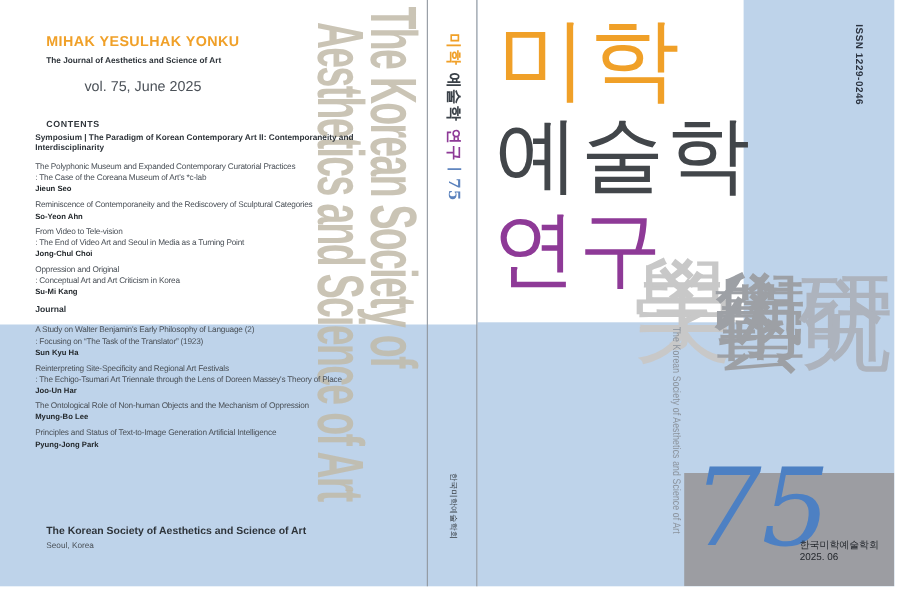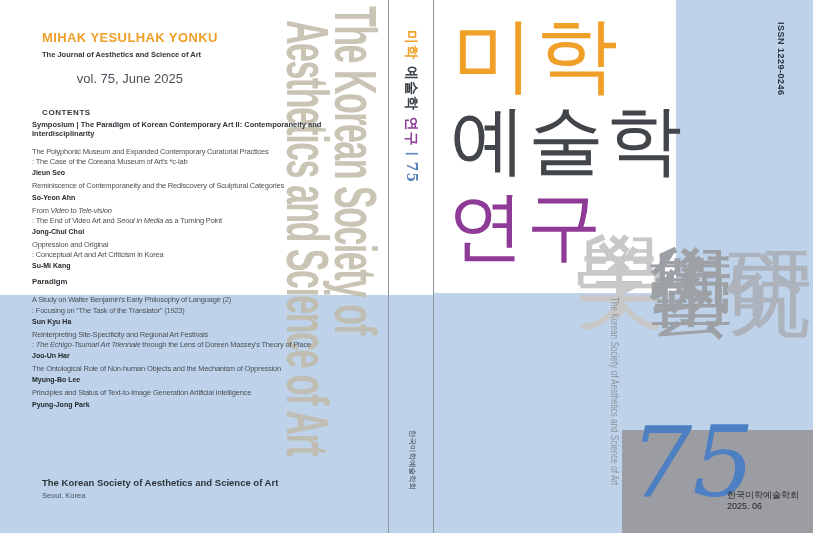--- a/index.html
+++ b/index.html
@@ -22,21 +22,21 @@
   .wm2{left:338px;top:20px;}
   .toc{position:absolute;left:32px;top:120px;width:348px;z-index:3;}
   .bc-header{position:absolute;left:42px;top:30px;z-index:3;}
   .journal-title{font-size:13px;font-weight:bold;letter-spacing:.4px;color:var(--accent-orange);}
   .journal-subtitle{font-size:7.5px;font-weight:bold;color:#2e343a;margin-top:5px;}
   .issue-info{font-size:13px;color:#4b5158;margin-top:12px;text-align:center;}
   .contents-label{font-size:8px;font-weight:bold;letter-spacing:.6px;color:#2e343a;margin-top:22px;}
   .symposium-heading{font-size:7.5px;font-weight:bold;color:#2e343a;margin-bottom:9px;}
   .toc-entry{margin-bottom:5px;}
   .entry-title{font-size:7.5px;line-height:10.2px;letter-spacing:-.2px;color:#4b5158;}
-  .entry-title .it{font-style:italic;}
+  .entry-title .it{}
   .entry-author{font-size:7px;font-weight:bold;color:#23282c;margin-top:2px;margin-bottom:4px;}
   .articles-label{font-size:7.8px;font-weight:bold;color:#2e343a;margin-top:8px;margin-bottom:9px;}
   .bc-footer{position:absolute;left:42px;top:477px;z-index:3;}
   .publisher-name{font-size:9.5px;font-weight:bold;color:#2e343a;}
   .publisher-location{font-size:7.5px;color:#4b5158;margin-top:3px;}
   
   .spine-line{position:absolute;top:0;width:1px;height:533px;background:#8f969e;z-index:4;}
   .spine-line-l{left:388px;}
   .spine-line-r{left:433px;}
   .spine-title{
@@ -116,21 +116,21 @@
             <div class="entry-title"><span>From </span><span class="it">Video</span><span> to </span><span class="it">Tele-vision</span></div>
             <div class="entry-title"><span>: The End of Video Art and </span><span class="it">Seoul in Media</span><span> as a Turning Point</span></div>
             <div class="entry-author">Jong-Chul Choi</div>
           </div>
           <div class="toc-entry">
             <div class="entry-title"><span>Oppression and Original</span></div>
             <div class="entry-title"><span>: Conceptual Art and Art Criticism in Korea</span></div>
             <div class="entry-author">Su-Mi Kang</div>
           </div>
         </div>
-      <div class="articles-label">Paradigm</div>
+      <div class="articles-label">Journal</div>
       <div id="articles-list">
           <div class="toc-entry">
             <div class="entry-title"><span>A Study on Walter Benjamin's Early Philosophy of Language (2)</span></div>
             <div class="entry-title"><span>: Focusing on “The Task of the Translator” (1923)</span></div>
             <div class="entry-author">Sun Kyu Ha</div>
           </div>
           <div class="toc-entry">
             <div class="entry-title"><span>Reinterpreting Site-Specificity and Regional Art Festivals</span></div>
             <div class="entry-title"><span>: </span><span class="it">The Echigo-Tsumari Art Triennale</span><span> through the Lens of Doreen Massey's Theory of Place</span></div>
             <div class="entry-author">Joo-Un Har</div>

